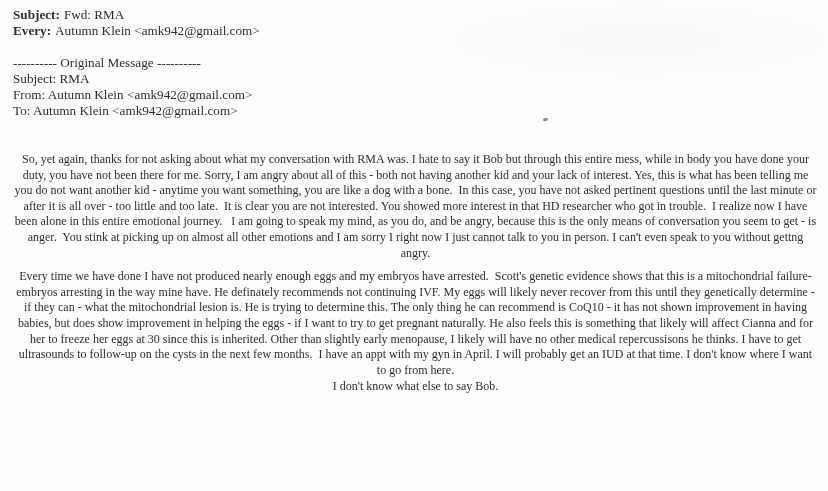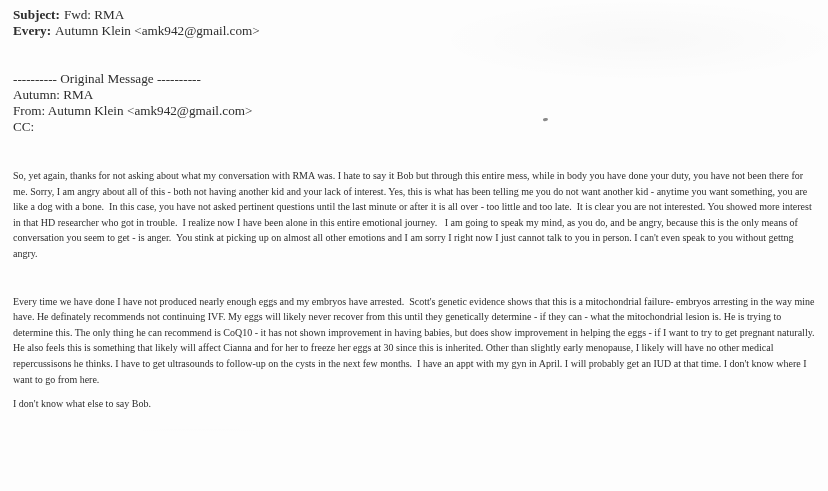--- a/index.html
+++ b/index.html
@@ -24,39 +24,39 @@
       radial-gradient(ellipse 260px 50px at 200px 460px, rgba(0,0,0,0.02), transparent 70%),
       #fdfdfd;
   }
   .header-line {
     font-size: 13.2px;
     line-height: 16px;
     white-space: pre-wrap;
   }
   .header-label { font-weight: bold; }
   .header-value { margin-left: 4px; }
-  .orig-block { margin-top: 32px; }
+  .orig-block { margin-top: 16px; }
   .orig-line {
     font-size: 13.2px;
     line-height: 16px;
     white-space: pre-wrap;
   }
   .email-link {
     text-decoration-thickness: 1px;
     text-underline-offset: 2px;
   }
   .para {
-    font-size: 10px;
+    font-size: 12px;
     line-height: 15.6px;
     white-space: pre-wrap;
-    text-align: left;
+    text-align: center;
   }
   .para-1 { margin-top: 33px; }
-  .para-2 { margin-top: 32px; }
-  .para-3 { margin-top: 9px; }
+  .para-2 { margin-top: 8px; }
+  .para-3 { margin-top: 1px; }
   .speck {
     position: absolute;
     left: 543px;
     top: 118px;
     width: 5px;
     height: 3px;
     background: #8a8a8a;
     border-radius: 40% 60% 50% 50%;
     transform: rotate(-15deg);
   }
@@ -66,23 +66,23 @@
 
 <div class="page">
 
   <div>
     <div class="header-line"><span class="header-label">Subject:</span><span class="header-value">Fwd: RMA</span></div>
     <div class="header-line"><span class="header-label">Every:</span><span class="header-value">Autumn Klein &lt;amk942@gmail.com&gt;</span></div>
   </div>
 
   <div class="orig-block">
     <div class="orig-line">---------- Original Message ----------</div>
-    <div class="orig-line">Autumn: RMA</div>
+    <div class="orig-line">Subject: RMA</div>
     <div class="orig-line"><span>From: Autumn Klein &lt;</span><span class="email-link">amk942@gmail.com</span><span>&gt;</span></div>
-    <div class="orig-line">CC:</div>
+    <div class="orig-line"><span>To: Autumn Klein &lt;</span><span class="email-link">amk942@gmail.com</span><span>&gt;</span></div>
   </div>
 
   <div class="para para-1">So, yet again, thanks for not asking about what my conversation with RMA was. I hate to say it Bob but through this entire mess, while in body you have done your duty, you have not been there for me. Sorry, I am angry about all of this - both not having another kid and your lack of interest. Yes, this is what has been telling me you do not want another kid - anytime you want something, you are like a dog with a bone.  In this case, you have not asked pertinent questions until the last minute or after it is all over - too little and too late.  It is clear you are not interested. You showed more interest in that HD researcher who got in trouble.  I realize now I have been alone in this entire emotional journey.   I am going to speak my mind, as you do, and be angry, because this is the only means of conversation you seem to get - is anger.  You stink at picking up on almost all other emotions and I am sorry I right now I just cannot talk to you in person. I can't even speak to you without gettng angry.</div>
 
   <div class="para para-2">Every time we have done I have not produced nearly enough eggs and my embryos have arrested.  Scott's genetic evidence shows that this is a mitochondrial failure- embryos arresting in the way mine have. He definately recommends not continuing IVF. My eggs will likely never recover from this until they genetically determine - if they can - what the mitochondrial lesion is. He is trying to determine this. The only thing he can recommend is CoQ10 - it has not shown improvement in having babies, but does show improvement in helping the eggs - if I want to try to get pregnant naturally. He also feels this is something that likely will affect Cianna and for her to freeze her eggs at 30 since this is inherited. Other than slightly early menopause, I likely will have no other medical repercussisons he thinks. I have to get ultrasounds to follow-up on the cysts in the next few months.  I have an appt with my gyn in April. I will probably get an IUD at that time. I don't know where I want to go from here.</div>
 
   <div class="para para-3">I don't know what else to say Bob.</div>
 
   <div class="speck"></div>
 

